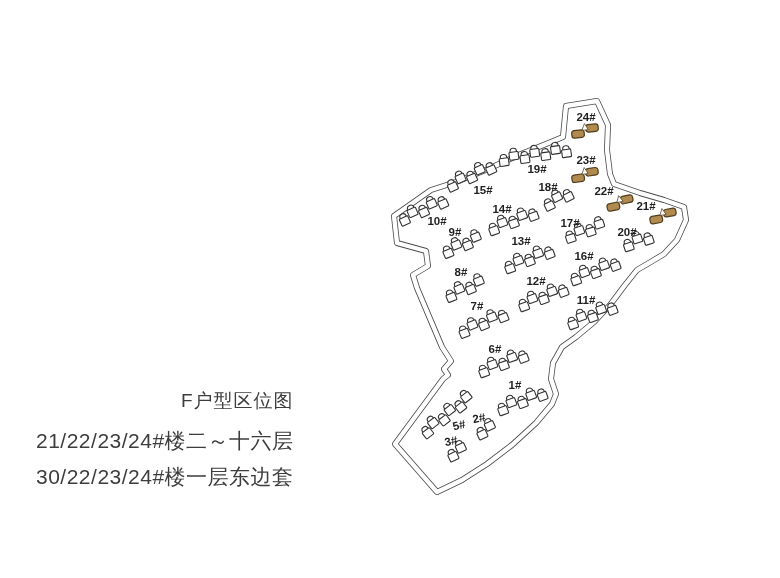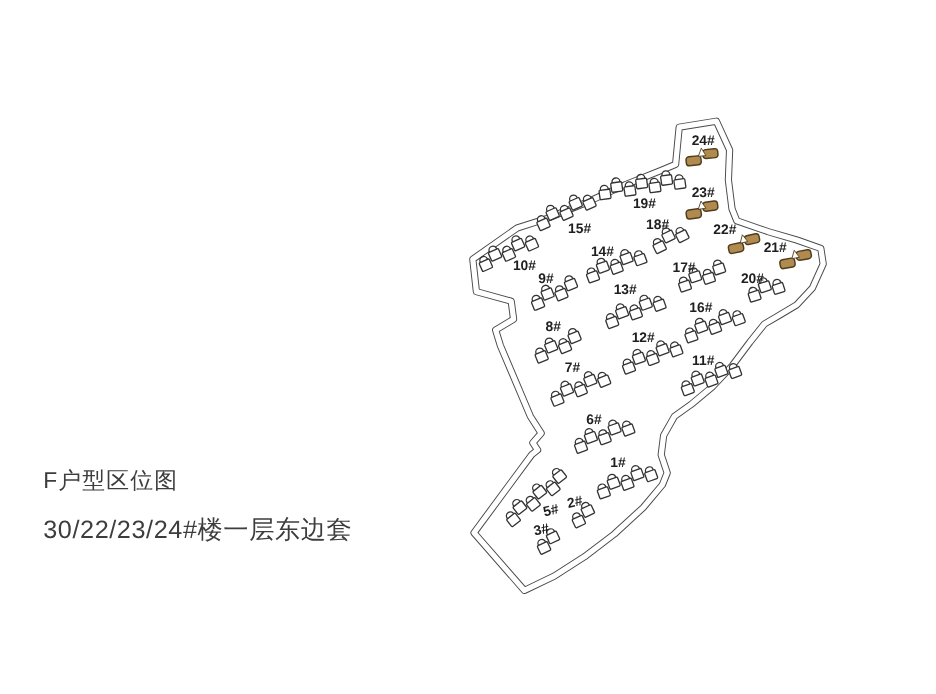--- a/index.html
+++ b/index.html
@@ -3,21 +3,21 @@
 <meta charset="utf-8">
 <title></title>
 <style>
   html,body{margin:0;padding:0;background:#fff;}
   .canvas{
     position:relative;width:780px;height:578px;background:#ffffff;
     overflow:hidden;font-family:"Liberation Sans","DejaVu Sans",sans-serif;
   }
   #site-map{position:absolute;left:0;top:0;width:780px;height:578px;}
   #site-map text{font-family:"Liberation Sans","DejaVu Sans",sans-serif;font-weight:bold;}
-  .legend{position:absolute;left:36px;top:388px;color:#3d3d3d;}
+  .legend{position:absolute;left:36px;top:388px;color:#3d3d3d;text-align:right;}
   .legend-title{font-size:19px;font-weight:500;letter-spacing:1px;margin:0 0 13px 0;}
   .legend-line{font-size:21px;font-weight:500;letter-spacing:0.5px;margin:0 0 8px 0;}
 </style>
 </head>
 <body>
 
 <div class="canvas">
 
   <svg id="site-map" viewBox="0 0 780 578">
       <path d="M566,106 L597,101 L608,125 L607,150 L610,174 L614,184 L640,193 L664,200 L684,207 L686,220 L677,240 L664,254 L649,263 L637,270 L625,285 L610,305 L594,322 L576,337 L562,347 L553,363 L551,379 L556,394 L552,404 L536,423 L512,445 L487,464 L462,480 L437,492 L395,444 L443,379 L448,375 L444,369 L451,361 L442,347 L417,288 L413,275 L428,266 L426,251 L397,243 L394,216 L431,190 L456,182 L488,169 L521,154 L551,142 L563,137 Z" fill="#ffffff" stroke="#4a4a4a" stroke-width="6" stroke-linejoin="round"></path>
@@ -270,16 +270,17 @@
       <text x="537" y="173" text-anchor="middle" font-size="11.5" fill="#1f1f1f">19#</text>
       <text x="627" y="236" text-anchor="middle" font-size="11.5" fill="#1f1f1f">20#</text>
       <text x="646" y="210" text-anchor="middle" font-size="11.5" fill="#1f1f1f">21#</text>
       <text x="604" y="195" text-anchor="middle" font-size="11.5" fill="#1f1f1f">22#</text>
       <text x="586" y="164" text-anchor="middle" font-size="11.5" fill="#1f1f1f">23#</text>
       <text x="586" y="121" text-anchor="middle" font-size="11.5" fill="#1f1f1f">24#</text>
     </svg>
 
   <div class="legend">
     <div class="legend-title">F户型区位图</div>
+    <div class="legend-line">21/22/23/24#楼二～十六层</div>
     <div class="legend-line">30/22/23/24#楼一层东边套</div>
   </div>
 
 </div>
 
 </body></html>

